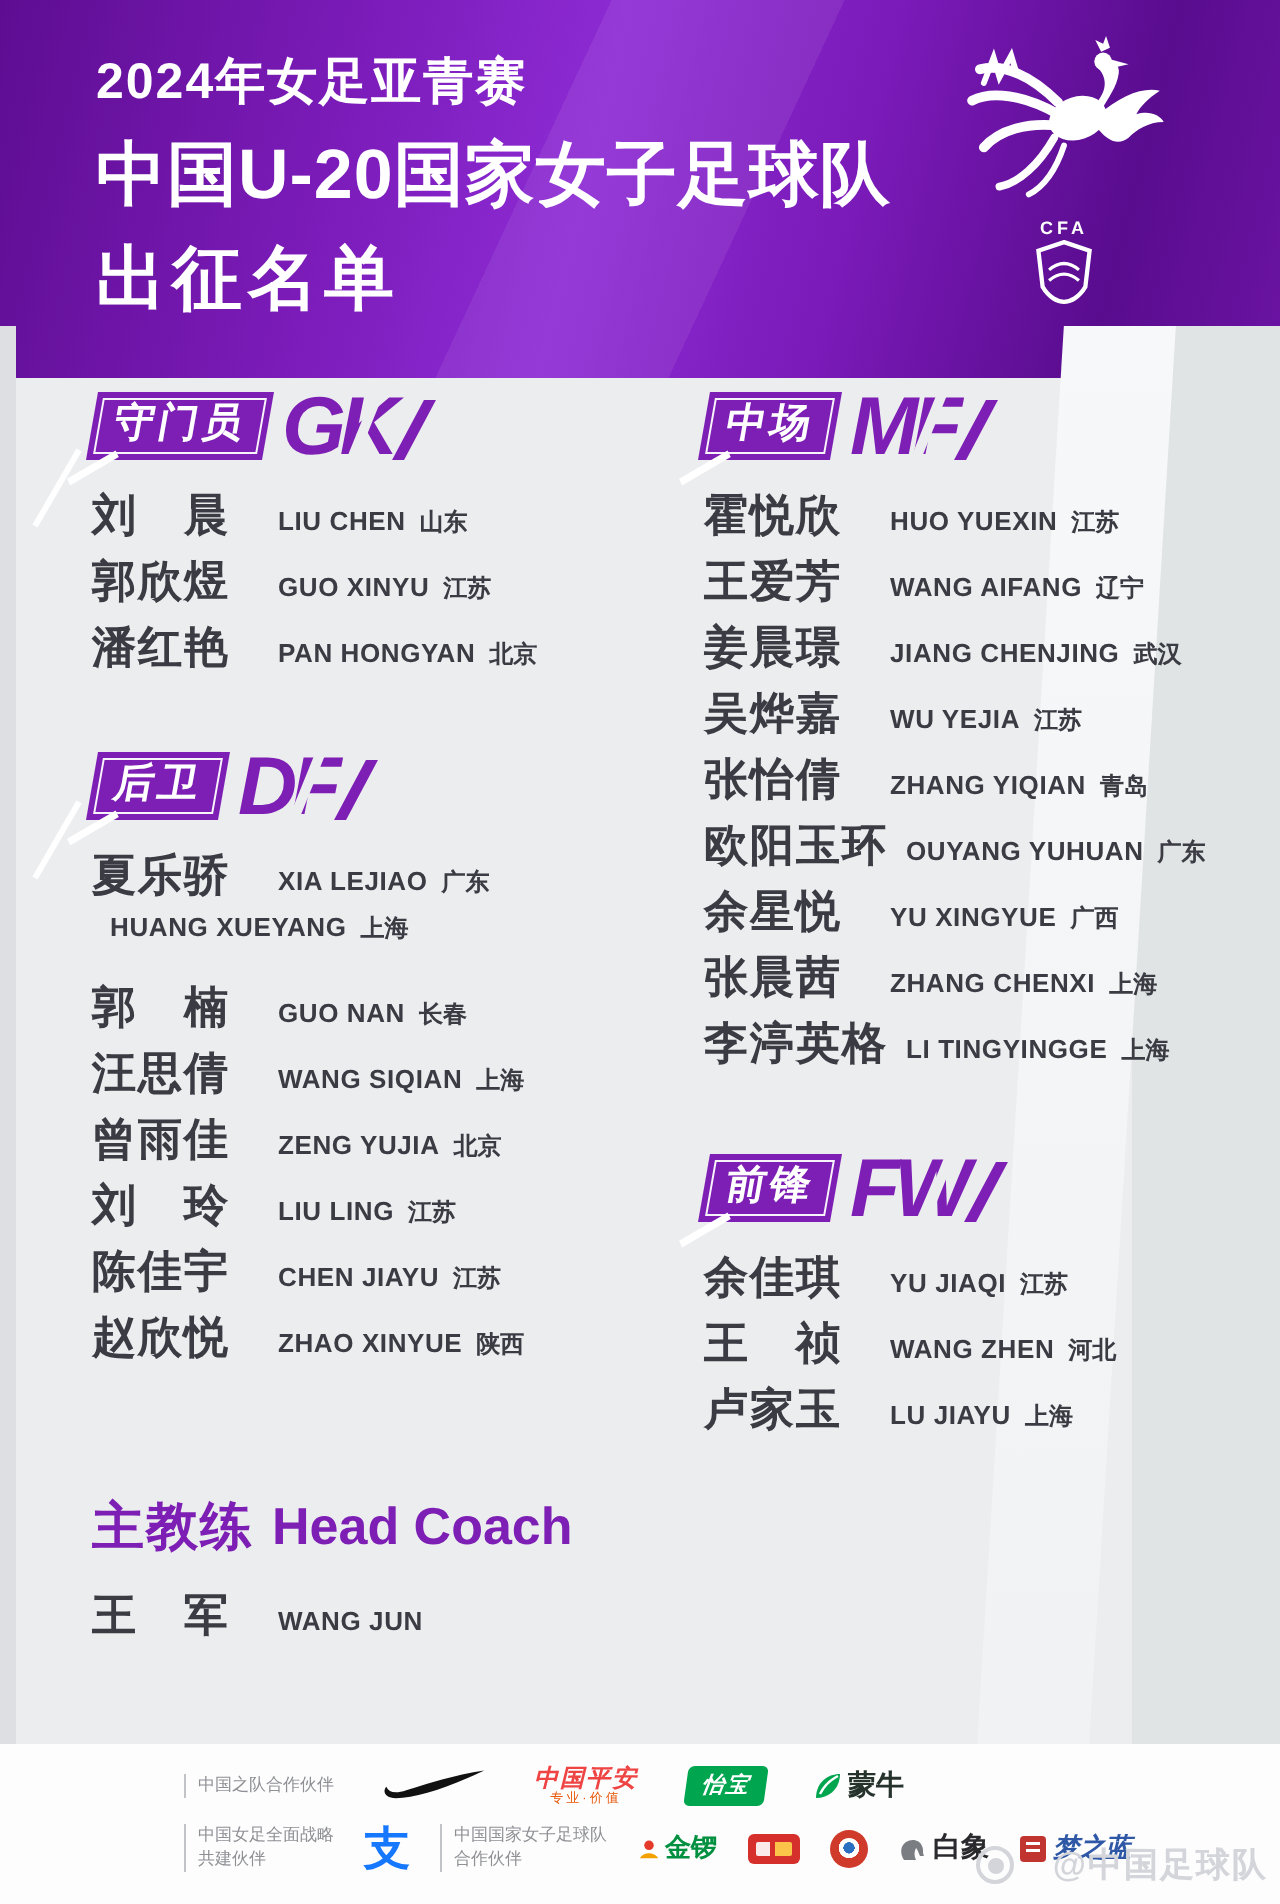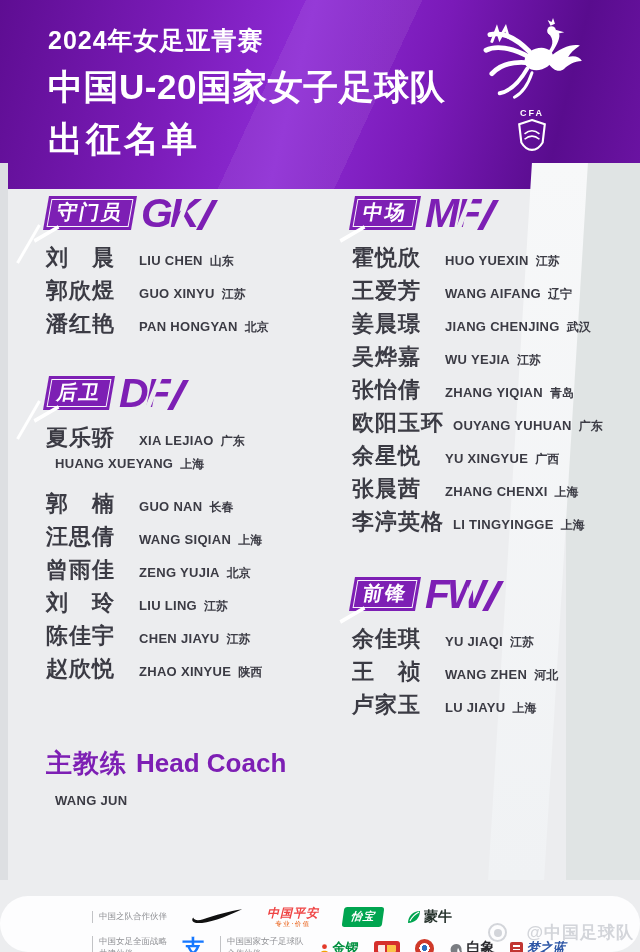--- a/index.html
+++ b/index.html
@@ -46,21 +46,21 @@
   .player{display:flex;align-items:baseline;height:33px;}
   .p-name{font-size:22px;font-weight:800;color:#3b3b44;min-width:84px;letter-spacing:1px;white-space:nowrap;}
   .p-pinyin{font-size:13px;font-weight:700;color:#3b3b44;margin-left:9px;letter-spacing:.3px;white-space:nowrap;}
   .p-region{font-size:12px;font-weight:700;color:#3b3b44;margin-left:7px;white-space:nowrap;}
   
   .coach{position:absolute;left:46px;top:746px;z-index:3;}
   .coach-title{font-size:26px;font-weight:800;color:#7d1fb4;letter-spacing:1px;}
   .coach-title .en{margin-left:9px;letter-spacing:0;}
   .coach .player{margin-top:12px;}
   
-  .sponsors{position:absolute;left:0;right:0;bottom:0;height:56px;background:#fdfdfe;z-index:4;border-radius:31px;}
+  .sponsors{position:absolute;left:0;right:0;bottom:0;height:80px;background:#fdfdfe;z-index:4;}
   .sp-row{position:absolute;display:flex;align-items:center;}
   .sp-row1{left:92px;top:8px;gap:24px;height:26px;}
   .sp-row2{left:92px;top:38px;gap:15px;height:28px;}
   .sp-label{font-size:8.5px;color:#8f9094;border-left:1px solid #c2c3c6;padding-left:6px;
     line-height:1.4;white-space:nowrap;}
   .sp-label span{display:block;}
   .pingan{text-align:center;line-height:1;}
   .pingan-name{font-size:12px;font-weight:800;color:#ef4444;letter-spacing:1px;font-style:italic;}
   .pingan-sub{font-size:6.5px;color:#e8590c;margin-top:2px;letter-spacing:1.5px;}
   .cestbon{background:#00a550;color:#fff;transform:skewX(-8deg);border-radius:3px;
@@ -272,20 +272,21 @@
         <span class="p-pinyin">LU JIAYU</span>
         <span class="p-region">上海</span>
       </div>
   </div>
 
   <div class="coach">
     <div class="coach-title">
       <span>主教练</span><span class="en">Head Coach</span>
     </div>
     <div class="player">
+      <span class="p-name">王　军</span>
       <span class="p-pinyin">WANG JUN</span>
     </div>
   </div>
 
   <div class="sponsors">
     <div class="sp-row sp-row1">
       <div class="sp-label">中国之队合作伙伴</div>
       <svg width="52" height="18" viewBox="0 0 60 20">
         <path d="M59 1 C38 11 20 17 8 17 C2 17 0 13.5 2.5 10.5 C4 14 8 14.5 14 12.5 C28 8 44 3 59 1 Z" fill="#111"></path>
       </svg>

